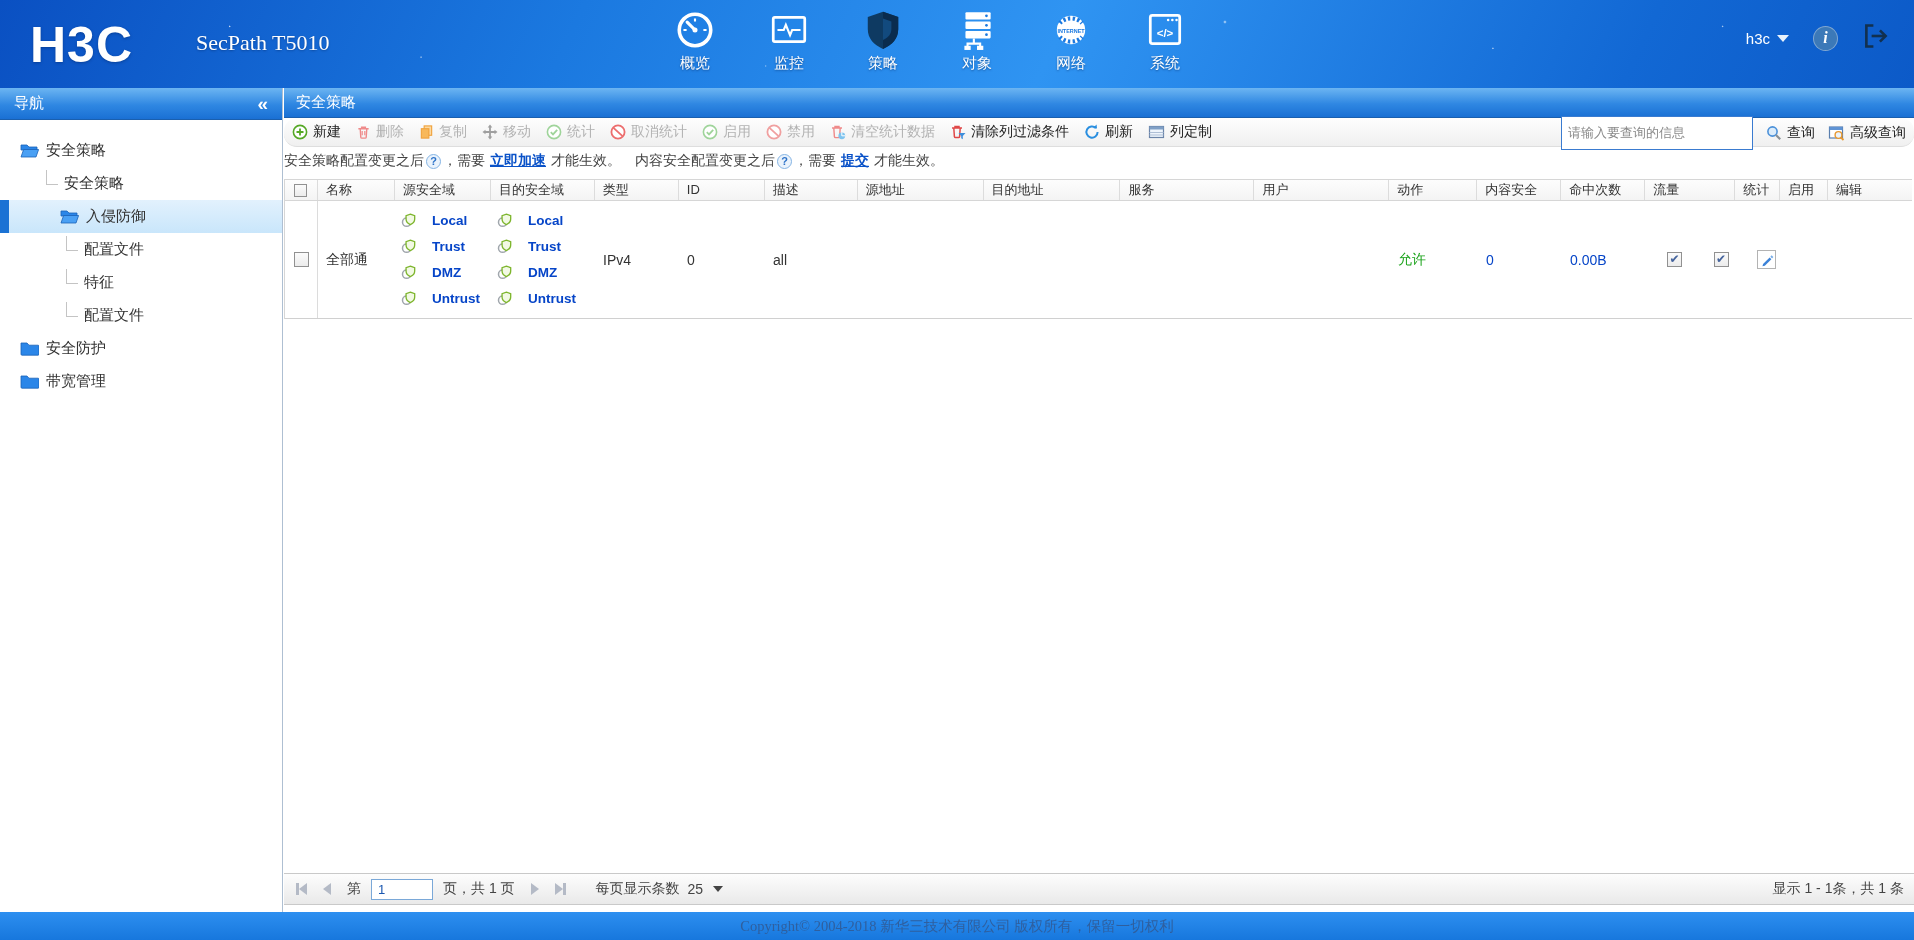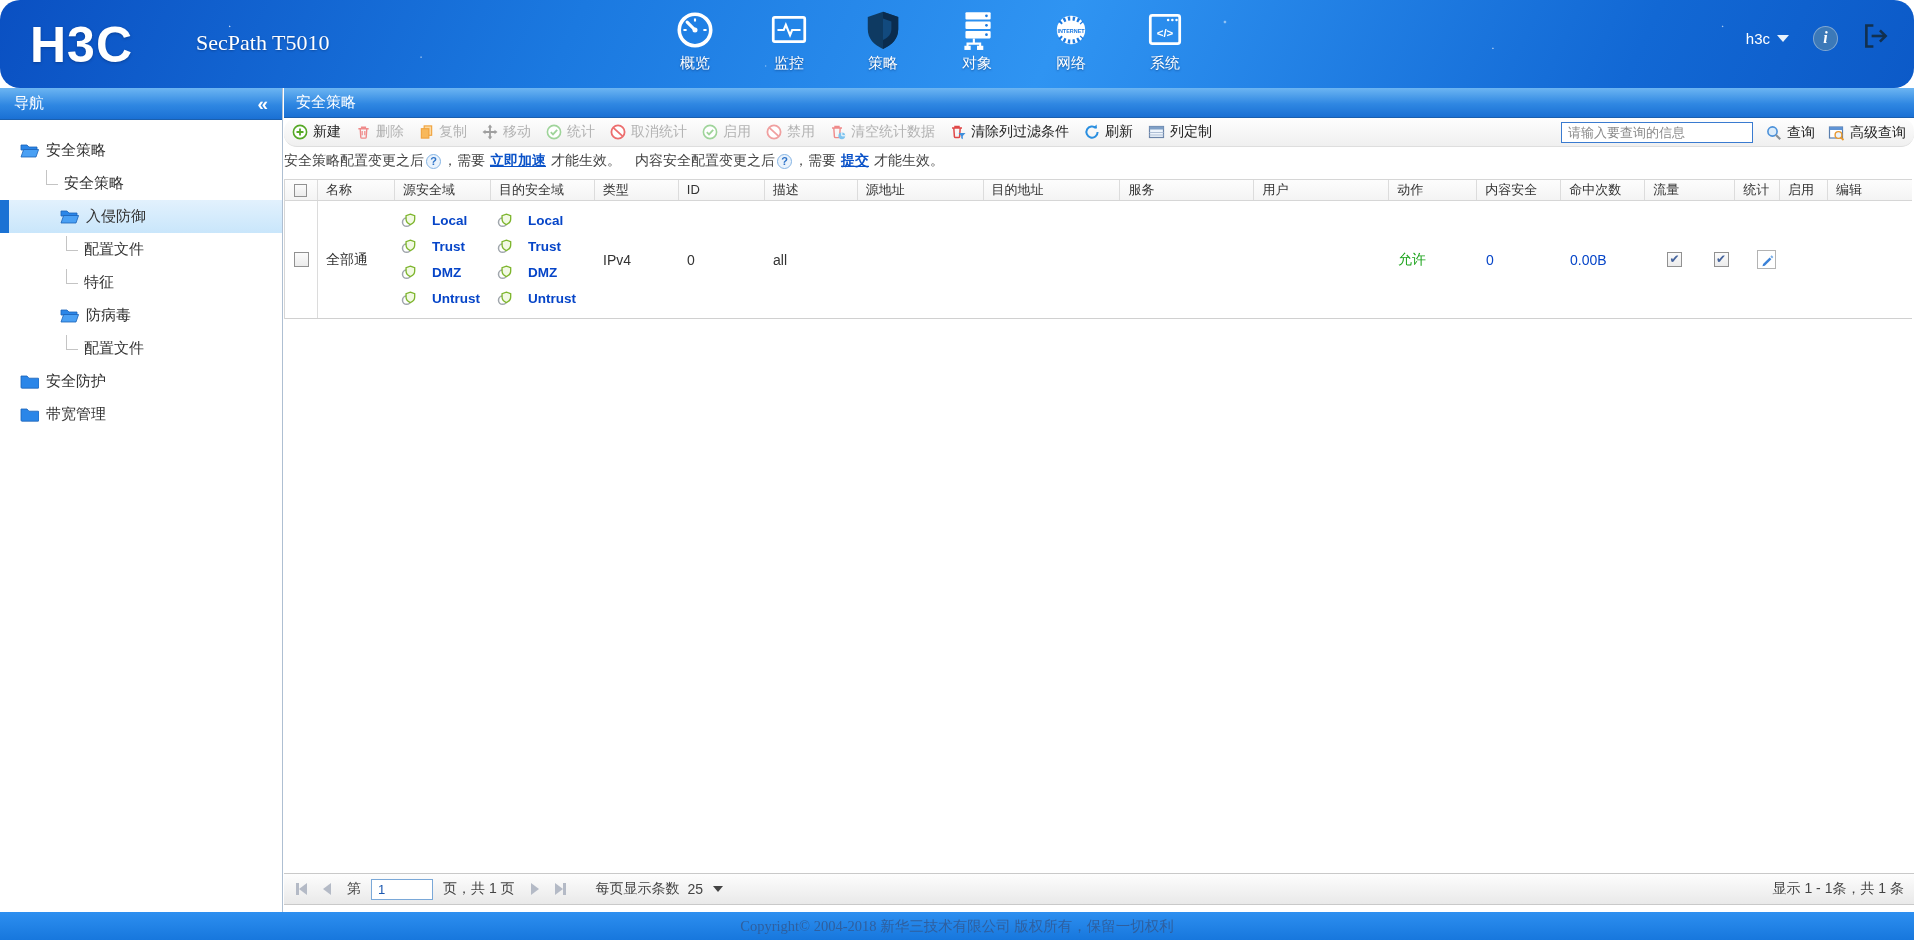--- a/index.html
+++ b/index.html
@@ -10,21 +10,20 @@
   
   .top-header { position:absolute; left:0; top:0; width:1914px; height:88px;
     background:
       radial-gradient(2px 2px at 12% 30%, rgba(255,255,255,.9), rgba(255,255,255,0) 60%),
       radial-gradient(2px 2px at 22% 65%, rgba(255,255,255,.7), rgba(255,255,255,0) 60%),
       radial-gradient(3px 3px at 64% 25%, rgba(255,255,255,.8), rgba(255,255,255,0) 60%),
       radial-gradient(2px 2px at 78% 55%, rgba(255,255,255,.8), rgba(255,255,255,0) 60%),
       radial-gradient(2px 2px at 90% 30%, rgba(255,255,255,.7), rgba(255,255,255,0) 60%),
       radial-gradient(2px 2px at 40% 75%, rgba(255,255,255,.5), rgba(255,255,255,0) 60%),
       linear-gradient(115deg,#0a50c2 0%,#1b79e0 30%,#2f94f2 55%,#1268d4 85%,#0c5ac8 100%);
-    border-radius: 20px;
   }
   .logo { position:absolute; left:30px; top:16px; color:#fff; font-size:50px; font-weight:bold;
     letter-spacing:1px; font-family:"Liberation Sans",sans-serif; text-shadow:0 1px 3px rgba(0,30,80,.4); }
   .product { position:absolute; left:196px; top:30px; color:#fff; font-size:22px;
     font-family:"Liberation Serif","DejaVu Serif",serif; text-shadow:0 1px 2px rgba(0,30,80,.4); }
 
   .top-nav { position:absolute; left:calc(50% - 27px); top:8px; transform:translateX(-50%);
     display:flex; gap:28px; }
   .nav-item { width:66px; display:flex; flex-direction:column; align-items:center; cursor:pointer; }
   .nav-item .nico { width:44px; height:44px; display:flex; align-items:center; justify-content:center; }
@@ -64,21 +63,21 @@
   .main { position:absolute; left:284px; top:88px; width:1630px; height:824px; background:#fff; }
   .panel-hdr { height:30px; background:linear-gradient(#6cb5f2,#2f87e2 55%,#1a70d4);
     border-bottom:1px solid #1a5fae; display:flex; align-items:center; padding-left:12px; }
   .panel-title { color:#fff; font-size:15px; }
 
   .toolbar { height:29px; background:linear-gradient(#fefefe,#f0f0f0); border-bottom:1px solid #dedede;
     display:flex; align-items:center; padding-left:8px; gap:15px; position:relative;border-radius:13px; }
   .tbtn { display:inline-flex; align-items:center; gap:5px; font-size:14px; color:#222; cursor:pointer; }
   .tbtn.disabled { color:#b2b2b2; cursor:default; }
   .search-cluster { position:absolute; right:8px; top:0; height:29px; display:flex; align-items:center; gap:13px; }
-  .search-input { width:192px; height:21px; border:1px solid #3a7bd0; font-size:13px; padding:3px 6px;
+  .search-input { width:192px; height:21px; border:1px solid #3a7bd0; font-size:13px; padding:16px 6px;
     color:#333; outline:none; }
   .search-input::placeholder { color:#8a8a8a; }
   .sbtn { display:inline-flex; align-items:center; gap:5px; font-size:14px; color:#222; cursor:pointer; }
 
   .hint-row { height:28px; display:flex; align-items:center; font-size:14px; color:#444; }
   .q-icon { display:inline-flex; align-items:center; justify-content:center; width:15px; height:15px;
     border-radius:50%; background:#eaf3fc; border:1px solid #85b4e4; color:#2d72c8; font-size:11px;
     font-weight:bold; margin:0 2px; cursor:pointer; }
   .hint-link { color:#0a52c8; font-weight:bold; text-decoration:underline; margin:0 5px; cursor:pointer; }
   .hint-sep { margin-left:14px; }
@@ -259,29 +258,20 @@
         <span>入侵防御</span>
       </div>
       <div class="tree-item lvl2">
         <span class="elbow"></span>
         <span>配置文件</span>
       </div>
       <div class="tree-item lvl2">
         <span class="elbow"></span>
         <span>特征</span>
       </div>
-      <div class="tree-item lvl1">
-        <span class="ficon">
-          <svg width="19" height="15" viewBox="0 0 19 15">
-            <path d="M1 2 h6 l2 2 h8 v3 h-16 z" fill="#2b86e8" stroke="#1a62b8" stroke-width="0.8"></path>
-            <path d="M1 14 L3.6 6.5 H18.6 L16 14 Z" fill="#4aa0f4" stroke="#1a62b8" stroke-width="0.8"></path>
-          </svg>
-        </span>
-        <span>防病毒</span>
-      </div>
       <div class="tree-item lvl2">
         <span class="elbow"></span>
         <span>配置文件</span>
       </div>
       <div class="tree-item lvl0">
         <span class="ficon">
           <svg width="19" height="15" viewBox="0 0 19 15">
             <path d="M1 2 h6 l2 2.2 h9 a1 1 0 0 1 1 1 v8 a1 1 0 0 1 -1 1 h-16 a1 1 0 0 1 -1 -1 z" fill="#2b86e8" stroke="#1a62b8" stroke-width="0.8"></path>
           </svg>
         </span>

